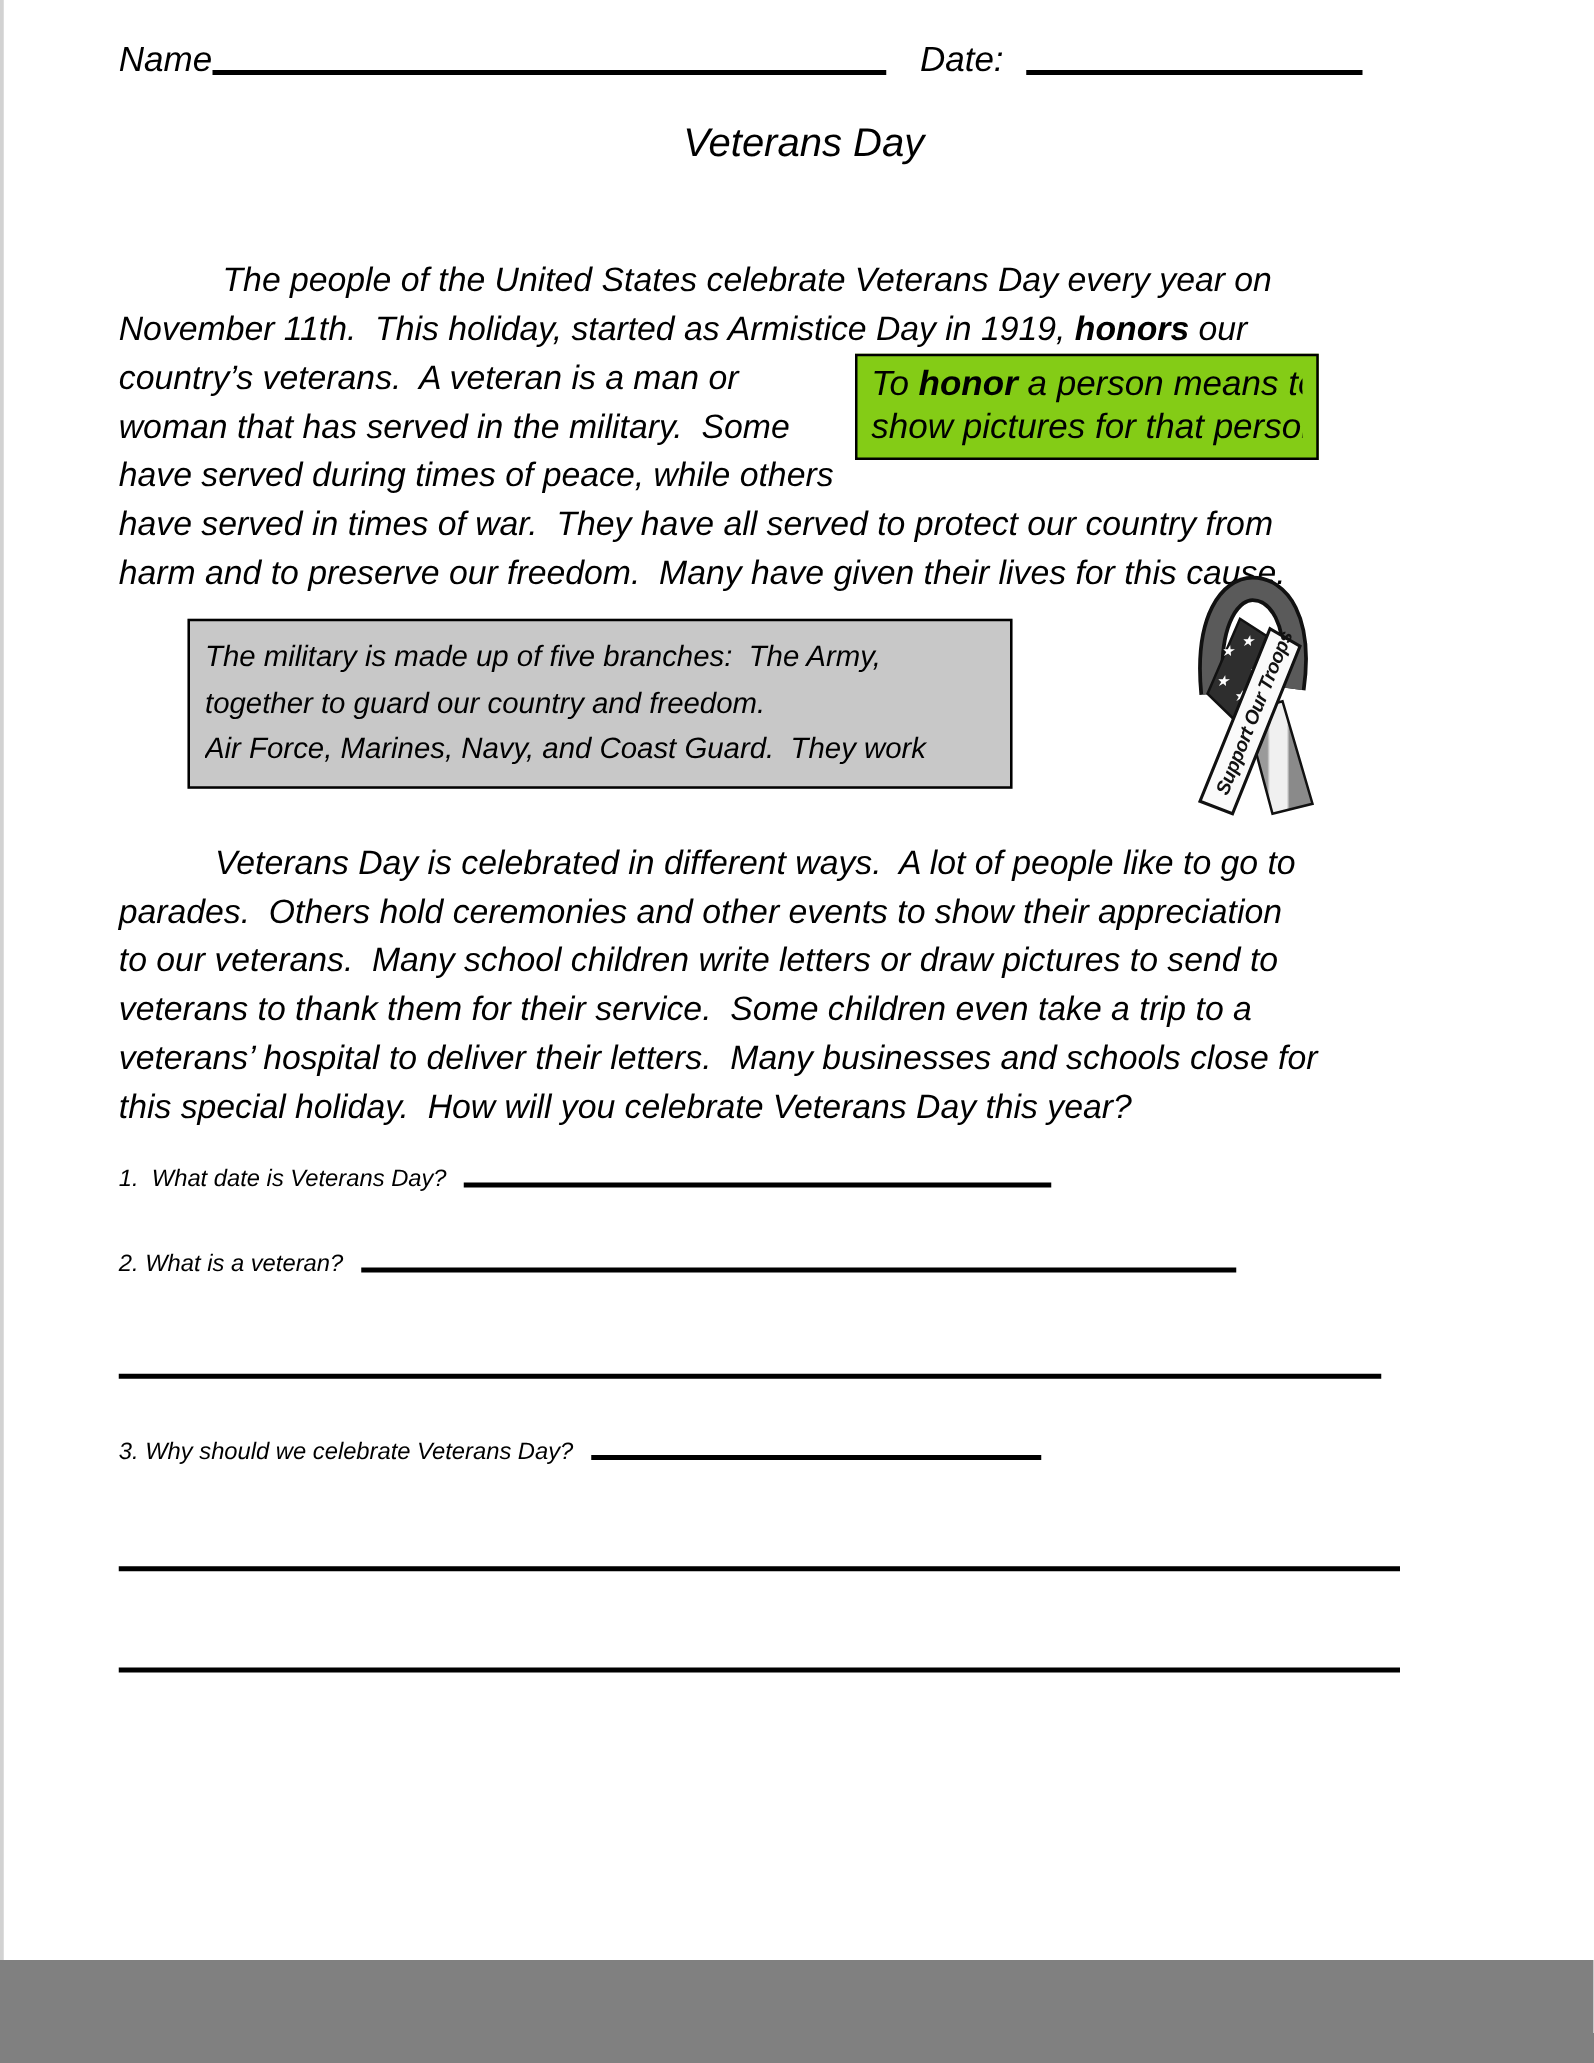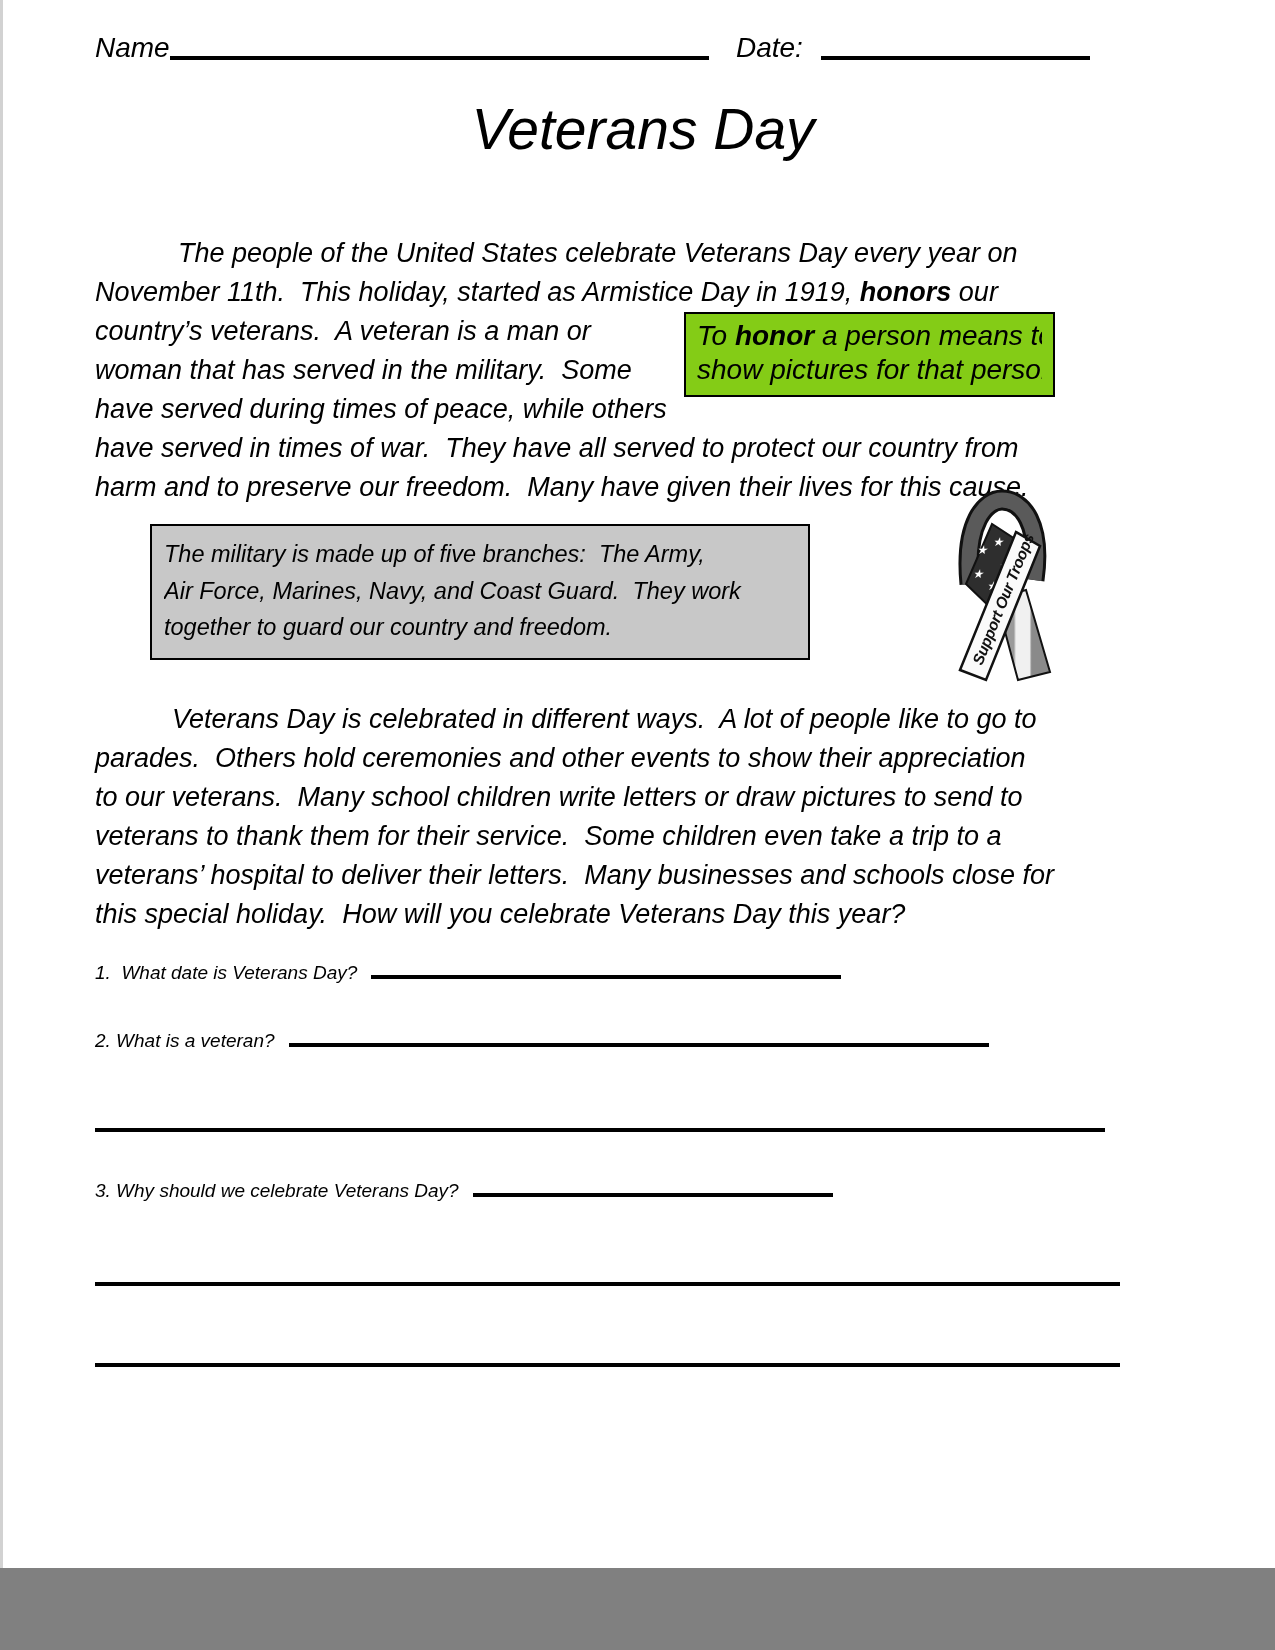--- a/index.html
+++ b/index.html
@@ -16,21 +16,21 @@
   .content{position:absolute;left:95px;top:26px;width:1000px;font-style:italic;}
 
   
   .name-row{display:flex;align-items:flex-end;font-size:28px;width:995px;height:38px;}
   .u-line{border-bottom:4px solid #000;height:10px;margin-bottom:4px;}
   .name-line{width:545px;}
   .date-label{margin-left:27px;}
   .date-line{width:272px;margin-left:18px;}
 
   
-  .title{width:960px;text-align:center;font-size:57px;margin-top:32px;transform:translateX(68px);}
+  .title{width:960px;text-align:center;font-size:32px;margin-top:32px;transform:translateX(68px);}
 
   
   .para{width:960px;font-size:27px;line-height:39px;}
   .p1{margin-top:72px;text-indent:83px;}
   .p2{margin-top:40px;text-indent:77px;}
 
   
   .honor-box{
     float:right;width:345px;margin:0 0 10px 14px;
     background:#84cc16;border:2px solid #000;
@@ -83,22 +83,22 @@
     <div class="para p1">
       <span>The people of the United States celebrate Veterans Day every year on November 11th.&nbsp; This holiday, started as Armistice Day in 1919, </span><b>honors</b><span class="honor-box">
           <span class="box-line"><span>To </span><b>honor</b><span> a person means to</span></span>
           <span class="box-line">show pictures for that person.</span>
         </span><span> our country’s veterans.&nbsp; A veteran is a man or woman that has served in the military.&nbsp; Some have served during times of peace, while others have served in times of war.&nbsp; They have all served to protect our country from harm and to preserve our freedom.&nbsp; Many have given their lives for this cause.</span>
     </div>
 
     <div class="military-row">
       <div class="military-box">
         <span class="box-line">The military is made up of five branches:&nbsp; The Army,</span>
+        <span class="box-line">together to guard our country and freedom.</span>
         <span class="box-line">Air Force, Marines, Navy, and Coast Guard.&nbsp; They work</span>
-        <span class="box-line">together to guard our country and freedom.</span>
       </div>
       <div class="ribbon-wrap">
         <svg width="128" height="198" viewBox="0 0 128 198">
           <defs>
             <linearGradient id="stripes" x1="0" y1="0" x2="1" y2="0">
               <stop offset="0" stop-color="#9a9a9a"></stop>
               <stop offset="0.33" stop-color="#9a9a9a"></stop>
               <stop offset="0.37" stop-color="#f0f0f0"></stop>
               <stop offset="0.62" stop-color="#f0f0f0"></stop>
               <stop offset="0.66" stop-color="#8a8a8a"></stop>

